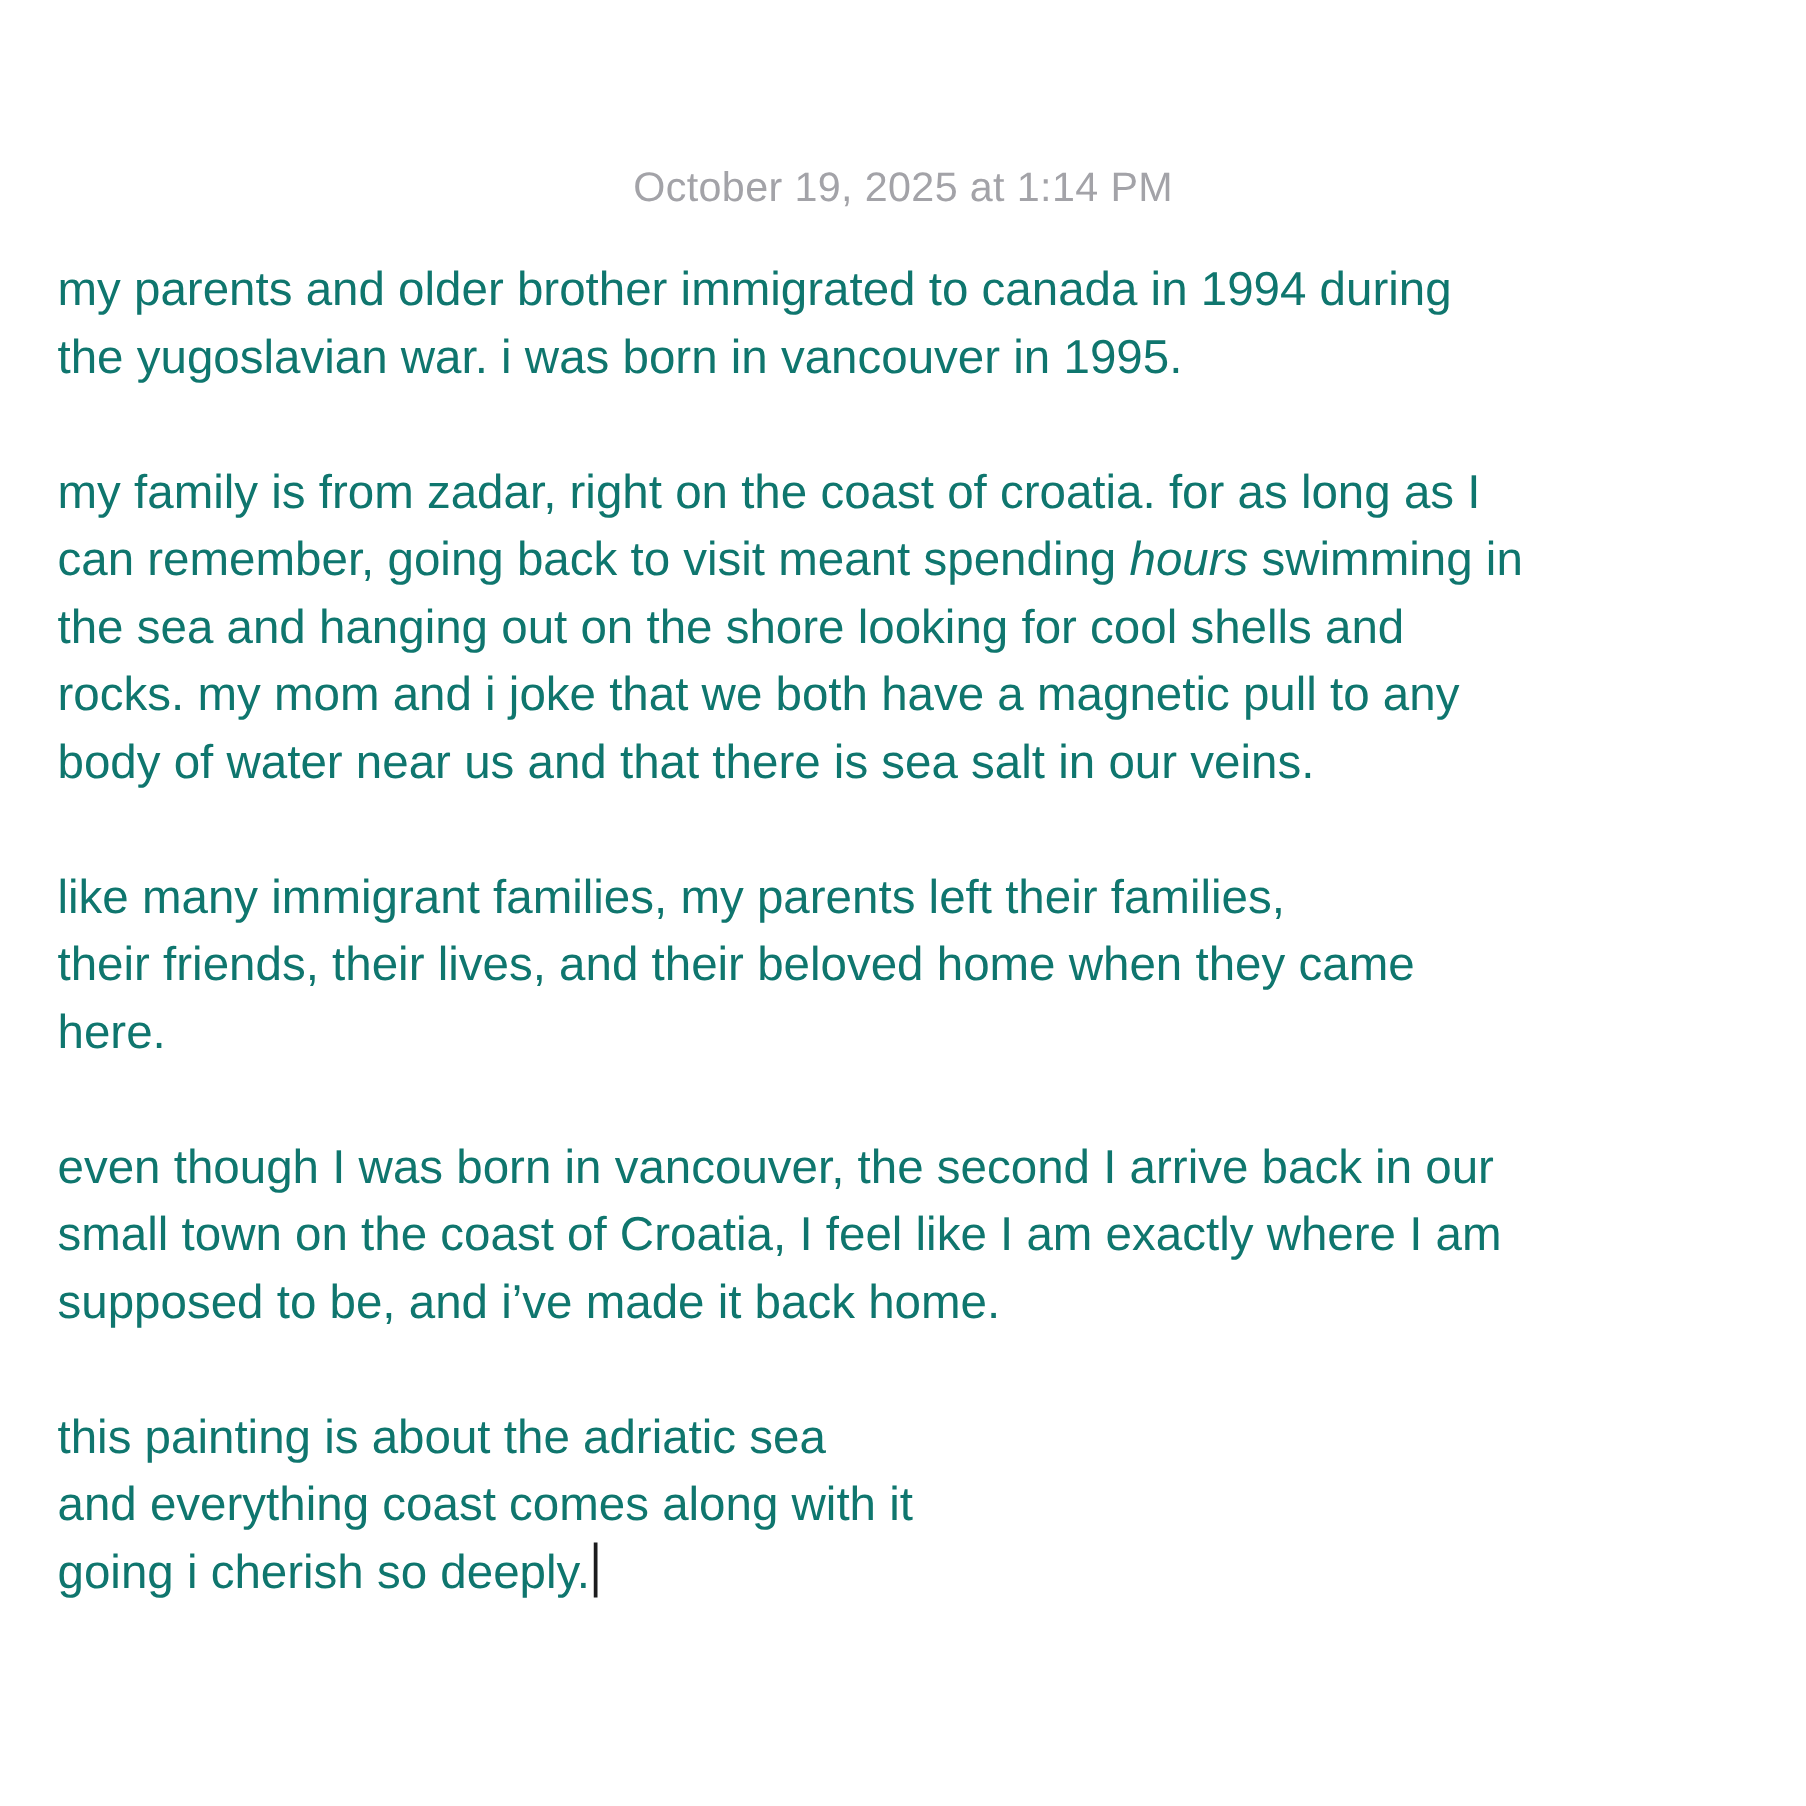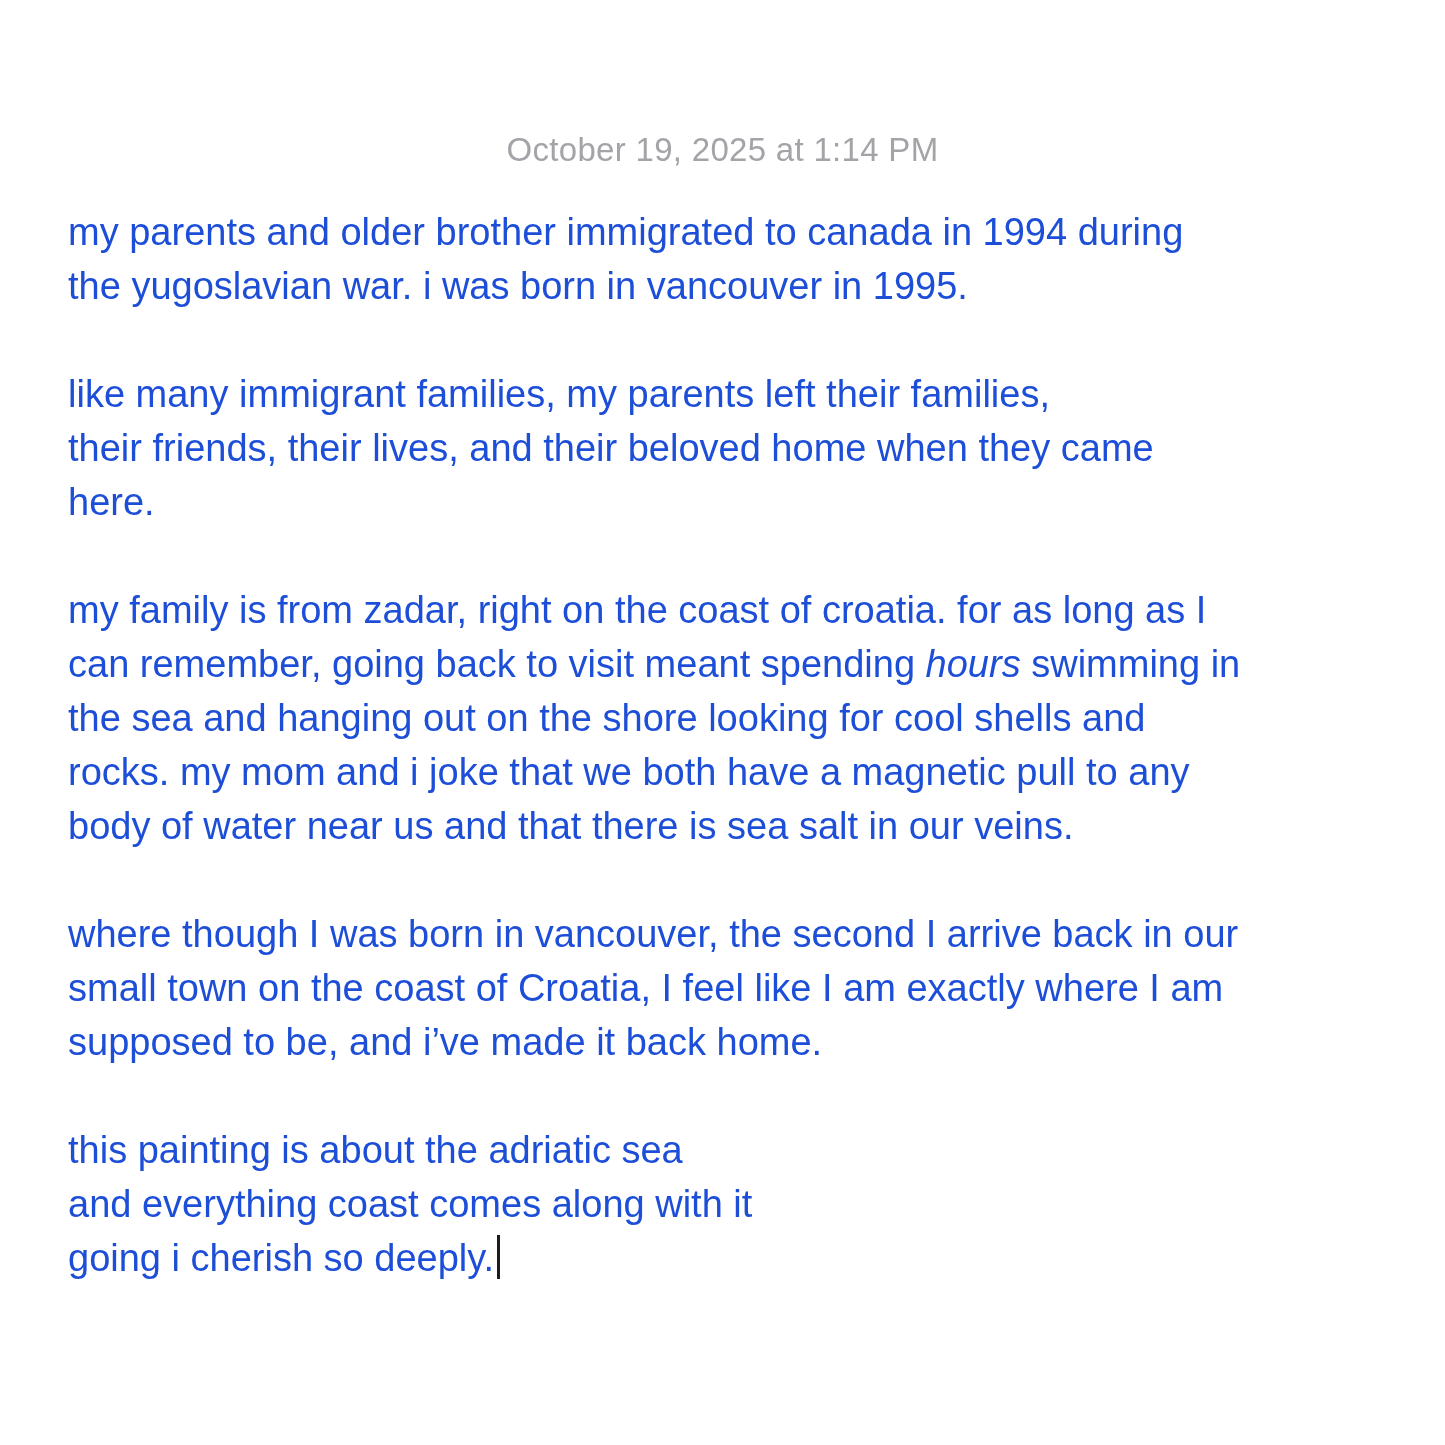--- a/index.html
+++ b/index.html
@@ -17,23 +17,23 @@
   .timestamp {
     padding-top: 131px;
     text-align: center;
     font-size: 33px;
     line-height: 38px;
     color: #a3a3a8;
     letter-spacing: 0.3px;
   }
   .note-body {
     margin-top: 36px;
-    padding-left: 68px;
+    padding-left: 46px;
     padding-right: 40px;
-    color: #1d4ed8;
+    color: #0f766e;
     font-size: 38px;
     line-height: 54px;
     cursor: text;
   }
   .paragraph { margin-bottom: 54px; }
   .paragraph:last-child { margin-bottom: 0; }
   .line { white-space: pre-wrap; }
   .italic { font-style: italic; }
   .caret {
     display: inline-block;
@@ -52,35 +52,35 @@
   <div class="timestamp">October 19, 2025 at 1:14 PM</div>
 
   <div class="note-body">
 
     <div class="paragraph">
       <div class="line">my parents and older brother immigrated to canada in 1994 during</div>
       <div class="line">the yugoslavian war. i was born in vancouver in 1995.</div>
     </div>
 
     <div class="paragraph">
-      <div class="line">like many immigrant families, my parents left their families,</div>
-      <div class="line">their friends, their lives, and their beloved home when they came</div>
-      <div class="line">here.</div>
-    </div>
-
-    <div class="paragraph">
       <div class="line">my family is from zadar, right on the coast of croatia. for as long as I</div>
       <div class="line"><span>can remember, going back to visit meant spending </span><span class="italic">hours</span><span> swimming in</span></div>
       <div class="line">the sea and hanging out on the shore looking for cool shells and</div>
       <div class="line">rocks. my mom and i joke that we both have a magnetic pull to any</div>
       <div class="line">body of water near us and that there is sea salt in our veins.</div>
     </div>
 
     <div class="paragraph">
-      <div class="line">where though I was born in vancouver, the second I arrive back in our</div>
+      <div class="line">like many immigrant families, my parents left their families,</div>
+      <div class="line">their friends, their lives, and their beloved home when they came</div>
+      <div class="line">here.</div>
+    </div>
+
+    <div class="paragraph">
+      <div class="line">even though I was born in vancouver, the second I arrive back in our</div>
       <div class="line">small town on the coast of Croatia, I feel like I am exactly where I am</div>
       <div class="line">supposed to be, and i’ve made it back home.</div>
     </div>
 
     <div class="paragraph">
       <div class="line">this painting is about the adriatic sea</div>
       <div class="line">and everything coast comes along with it</div>
       <div class="line"><span>going i cherish so deeply.</span><span class="caret"></span></div>
     </div>
 

